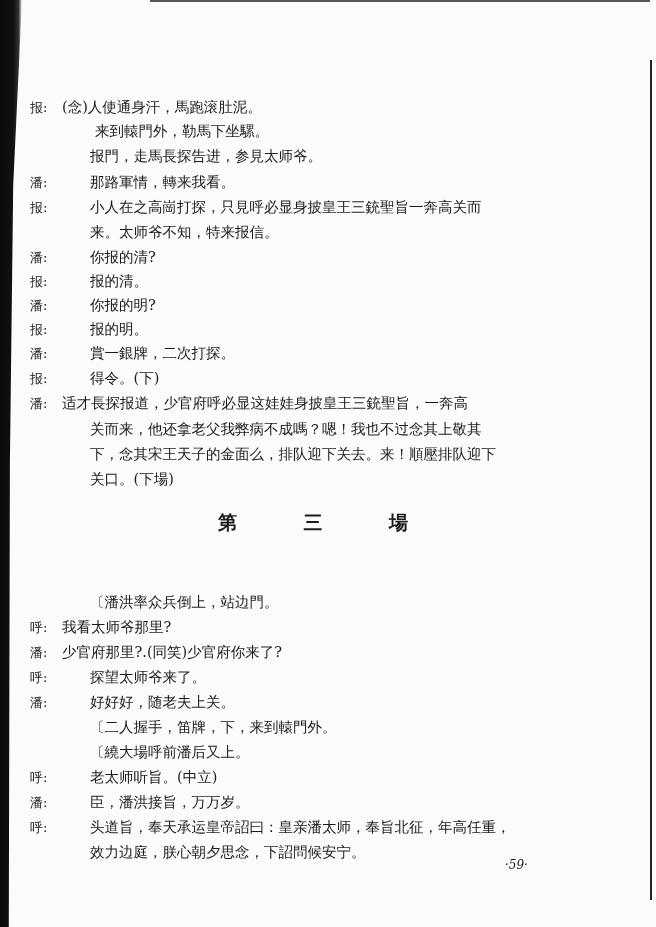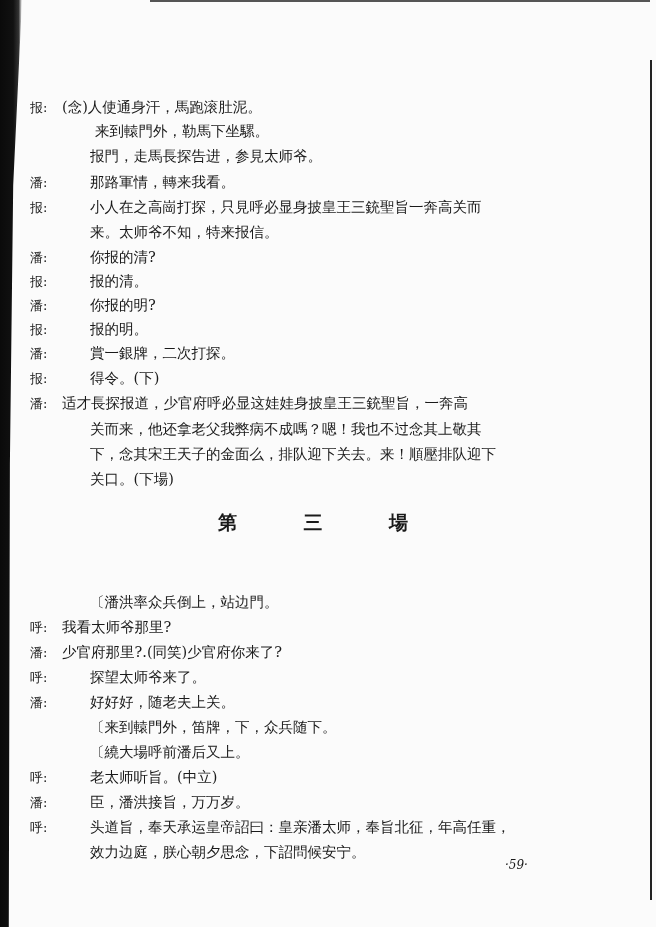--- a/index.html
+++ b/index.html
@@ -116,21 +116,21 @@
   <div class="line" style="top:641px">
     <span class="spk">潘:</span><span class="text" style="">少官府那里?.(同笑)少官府你来了?</span>
   </div>
   <div class="line" style="top:666px">
     <span class="spk">呼:</span><span class="text" style="margin-left:28px">探望太师爷来了。</span>
   </div>
   <div class="line" style="top:691px">
     <span class="spk">潘:</span><span class="text" style="margin-left:28px">好好好，随老夫上关。</span>
   </div>
   <div class="line stage" style="top:716px">
-    <span class="text">〔来到轅門外，笛牌，下，众兵随下。</span>
+    <span class="text">〔二人握手，笛牌，下，来到轅門外。</span>
   </div>
   <div class="line stage" style="top:741px">
     <span class="text">〔繞大場呼前潘后又上。</span>
   </div>
   <div class="line" style="top:766px">
     <span class="spk">呼:</span><span class="text" style="margin-left:28px">老太师听旨。(中立)</span>
   </div>
   <div class="line" style="top:791px">
     <span class="spk">潘:</span><span class="text" style="margin-left:28px">臣，潘洪接旨，万万岁。</span>
   </div>

